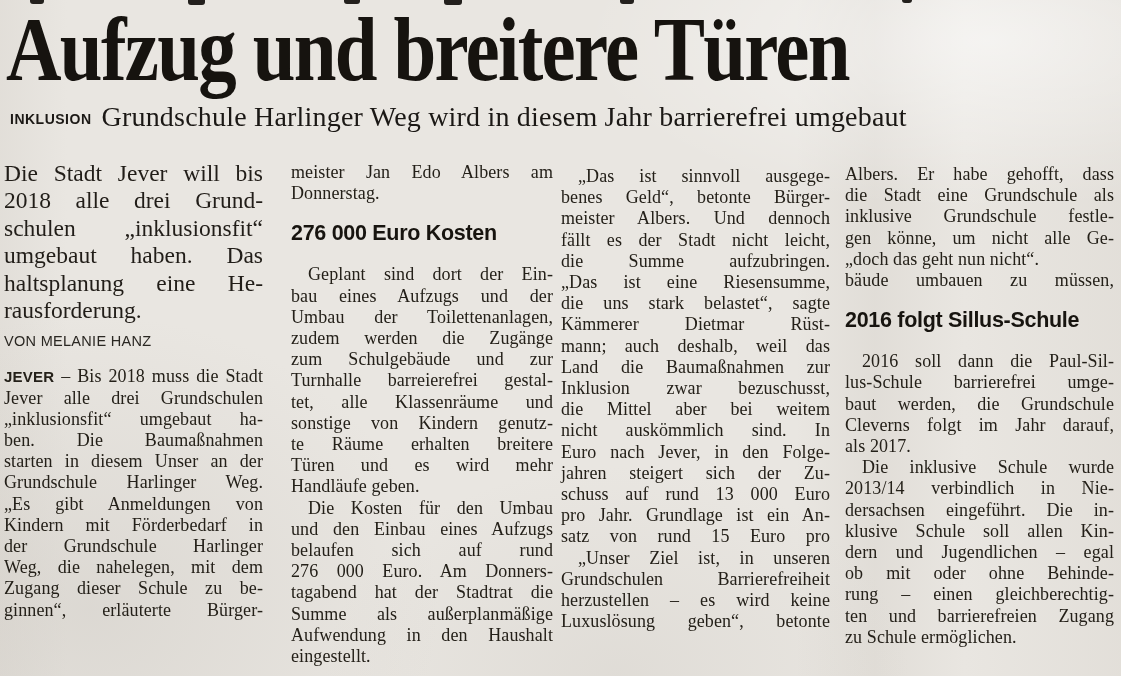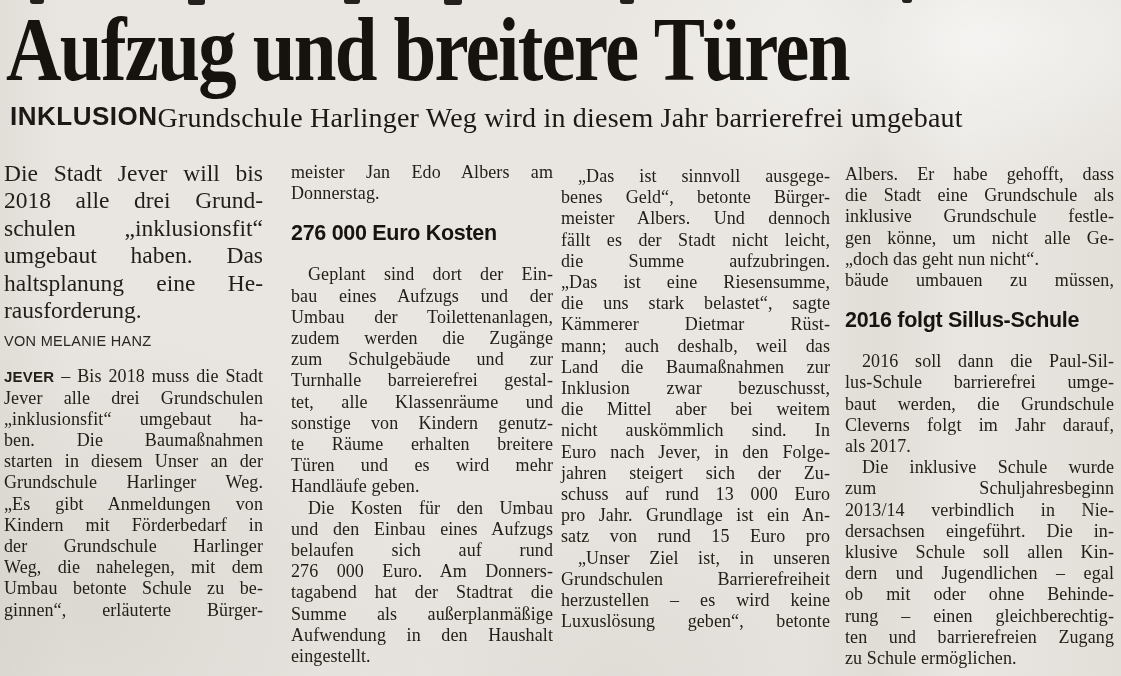--- a/index.html
+++ b/index.html
@@ -38,23 +38,24 @@
     transform:scaleX(.845);
     transform-origin:left top;
   }
   .kicker{
     position:absolute;left:10px;top:101px;
     white-space:nowrap;
     color:#1b1815;
   }
   .kicker-label{
     font-family:"Liberation Sans", sans-serif;
-    font-weight:700;font-size:26px;
+    font-weight:700;font-size:14px;
     letter-spacing:.5px;
     vertical-align:2px;
+    margin-right:10px;
   }
   .kicker-text{
     font-family:"Liberation Serif", serif;
     font-size:28px;letter-spacing:.2px;
   }
 
   .col{position:absolute;}
   .col1{left:4px;  top:160px;width:259px;}
   .col2{left:291px;top:162px;width:262px;}
   .col3{left:561px;top:166px;width:269px;}
@@ -120,21 +121,21 @@
       <div class="ln"><span class="dateline">JEVER</span> – Bis 2018 muss die Stadt</div>
       <div class="ln">Jever alle drei Grundschulen</div>
       <div class="ln">„inklusionsfit“ umgebaut ha-</div>
       <div class="ln">ben. Die Baumaßnahmen</div>
       <div class="ln">starten in diesem Unser an der</div>
       <div class="ln">Grundschule Harlinger Weg.</div>
       <div class="ln">„Es gibt Anmeldungen von</div>
       <div class="ln">Kindern mit Förderbedarf in</div>
       <div class="ln">der Grundschule Harlinger</div>
       <div class="ln">Weg, die nahelegen, mit dem</div>
-      <div class="ln">Umbau betonte Schule zu be-</div>
+      <div class="ln">Zugang dieser Schule zu be-</div>
       <div class="ln">ginnen“, erläuterte Bürger-</div>
     </div>
   <div class="col col2">
       <div class="ln">meister Jan Edo Albers am</div>
       <div class="ln en">Donnerstag.</div>
       <div class="sub">276 000 Euro Kosten</div>
       <div class="ln in">Geplant sind dort der Ein-</div>
       <div class="ln">bau eines Aufzugs und der</div>
       <div class="ln">Umbau der Toilettenanlagen,</div>
       <div class="ln">zudem werden die Zugänge</div>
@@ -185,21 +186,20 @@
       <div class="ln">gen könne, um nicht alle Ge-</div>
       <div class="ln en">„doch das geht nun nicht“.</div>
       <div class="ln">bäude umbauen zu müssen,</div>
       <div class="sub">2016 folgt Sillus-Schule</div>
       <div class="ln in">2016 soll dann die Paul-Sil-</div>
       <div class="ln">lus-Schule barrierefrei umge-</div>
       <div class="ln">baut werden, die Grundschule</div>
       <div class="ln">Cleverns folgt im Jahr darauf,</div>
       <div class="ln en">als 2017.</div>
       <div class="ln in">Die inklusive Schule wurde</div>
-      <div class="ln">zum Schuljahresbeginn</div>
       <div class="ln">2013/14 verbindlich in Nie-</div>
       <div class="ln">dersachsen eingeführt. Die in-</div>
       <div class="ln">klusive Schule soll allen Kin-</div>
       <div class="ln">dern und Jugendlichen – egal</div>
       <div class="ln">ob mit oder ohne Behinde-</div>
       <div class="ln">rung – einen gleichberechtig-</div>
       <div class="ln">ten und barrierefreien Zugang</div>
       <div class="ln en">zu Schule ermöglichen.</div>
     </div>
 </div>

